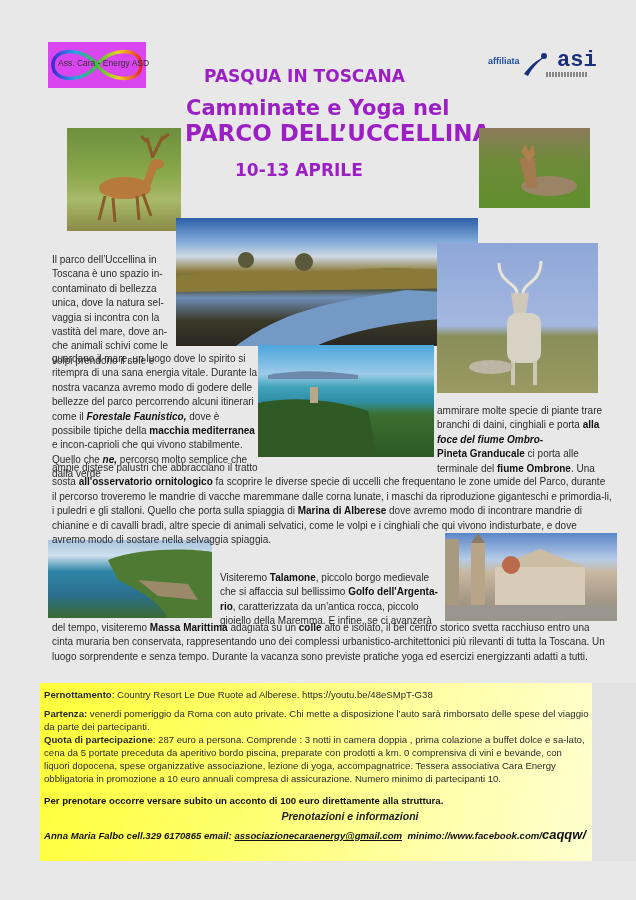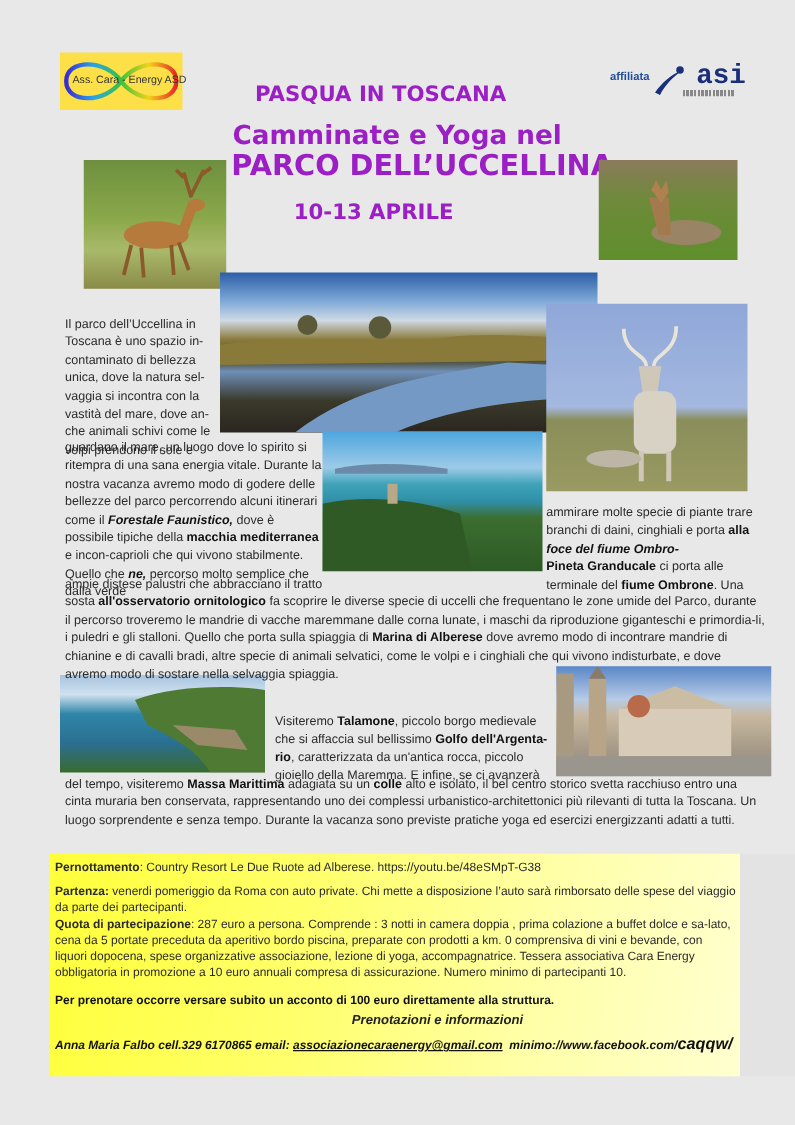--- a/index.html
+++ b/index.html
@@ -1,19 +1,19 @@
 <!DOCTYPE html>
 <html><head>
 <meta charset="utf-8">
 <style>
   html, body { margin:0; padding:0; }
   body { width:636px; height:900px; background:#e8e8e8; position:relative; overflow:hidden;
          font-family:"Liberation Sans", sans-serif; color:#222; }
   .abs { position:absolute; }
-  .logo-cara { left:48px; top:42px; width:98px; height:46px; background:#fde047; }
+  .logo-cara { left:48px; top:42px; width:98px; height:46px; background:#d946ef; }
   .logo-cara svg { position:absolute; left:0; top:0; }
   .logo-cara span { position:absolute; left:10px; top:16px; font-size:8.5px; color:#333; white-space:nowrap; }
   .affiliata { left:488px; top:56px; font-size:9px; color:#1f4e9e; font-weight:bold; }
   .asi-logo { left:520px; top:46px; width:72px; height:34px; }
   .asi-logo .asi-text { position:absolute; left:37px; top:2px; font-family:Liberation Mono, monospace; font-weight:bold; font-size:22px; color:#1a2f7a; }
   .asi-logo .swoosh { position:absolute; left:2px; top:6px; width:26px; height:26px; }
   .asi-logo .sub { position:absolute; left:26px; top:26px; width:42px; height:5px;
                    background:repeating-linear-gradient(90deg,#888 0 2px,transparent 2px 3px); }
 
   .title { color:#9b1fc4; font-family:"DejaVu Sans", sans-serif; font-weight:bold; white-space:nowrap; }

